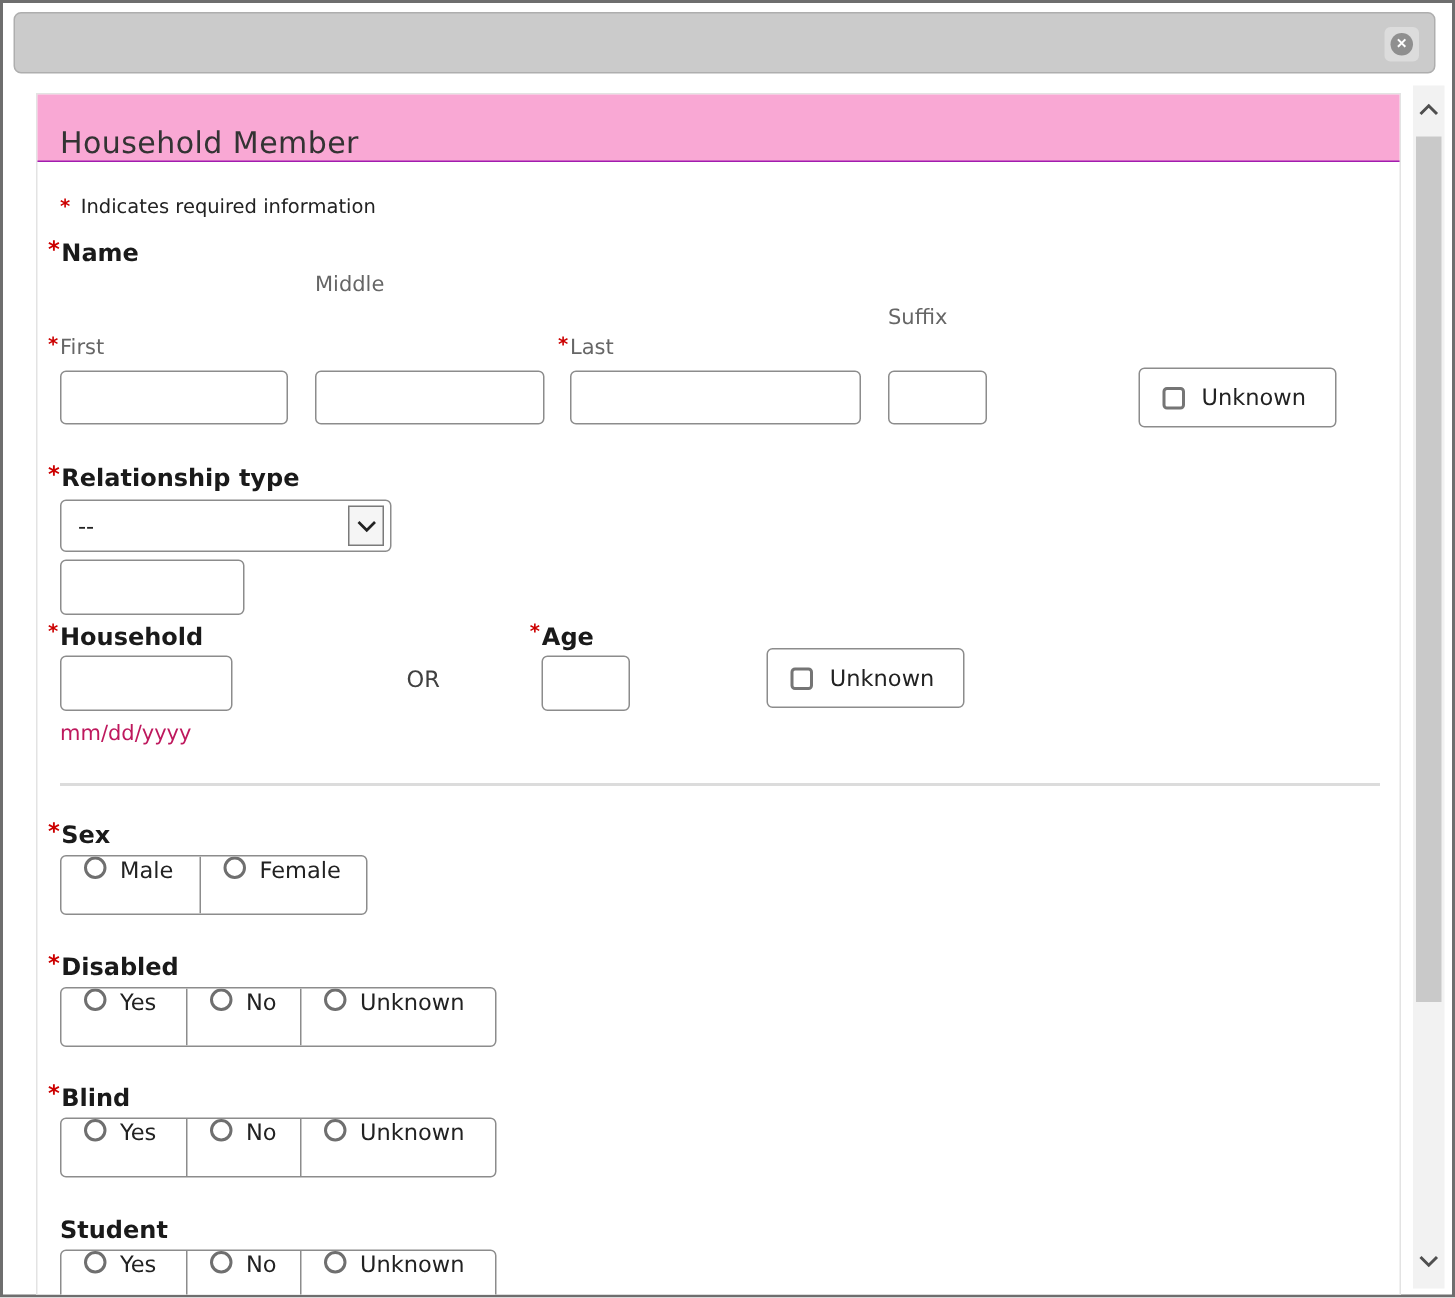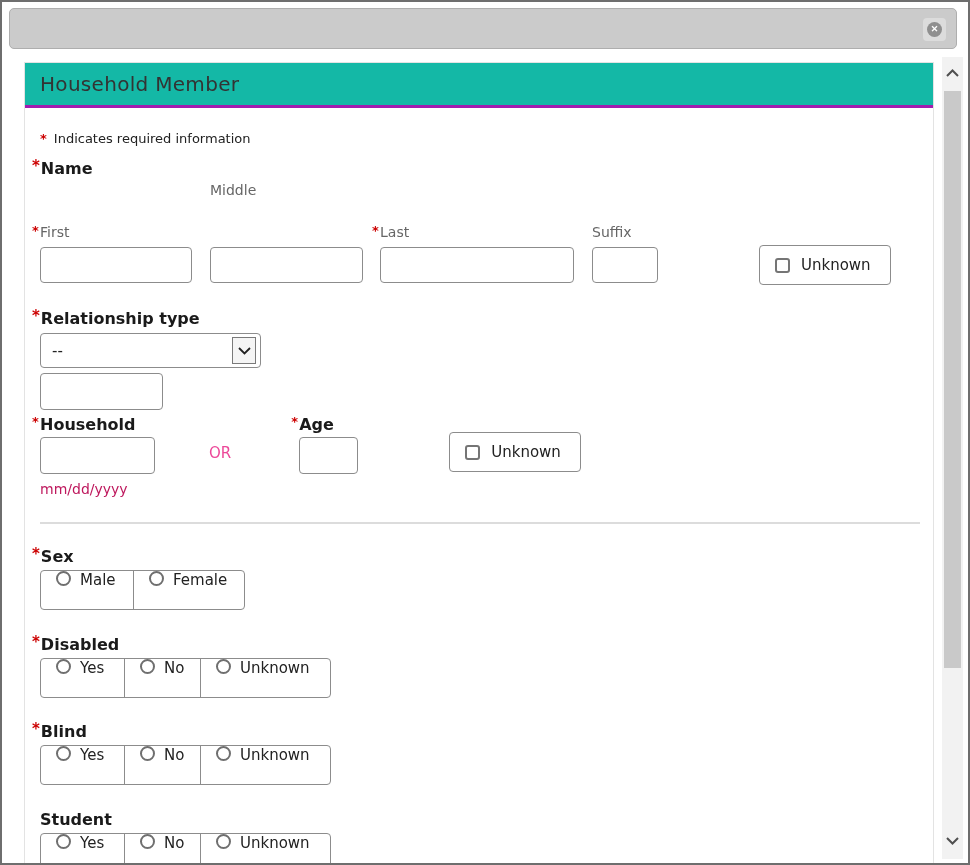--- a/index.html
+++ b/index.html
@@ -42,22 +42,22 @@
     position:absolute; left:2px; top:34px; width:17px; height:577px;
     background:#c9c9c9; cursor:pointer;
   }
 
   
   .form-panel {
     position:absolute; left:22px; top:60px; width:910px; height:890px;
     border:1px solid #e3e3e3; border-bottom:none; background:#ffffff;
   }
   .panel-header {
-    height:45px; background:#14b8a6; border-bottom:3px solid #a21caf;
-    display:flex; align-items:center; padding-left:15px;
+    height:45px; background:#f9a8d4; border-bottom:1px solid #a21caf;
+    display:flex; align-items:flex-end; padding-left:15px;
   }
   .panel-header h1 {
     font-size:20px; font-weight:400; color:#333333; letter-spacing:.3px;
   }
 
   .req { color:#cc0000; font-weight:bold; }
   .sect-req { position:relative; top:-2px; margin-right:1px; font-size:15px; }
 
   .note {
     margin:23px 0 0 15px; font-size:13px; color:#222222;
@@ -81,21 +81,21 @@
     background:#ffffff; font-size:15px; padding:0 8px; color:#222;
     font-family:"DejaVu Sans","Liberation Sans",sans-serif; outline:none;
   }
 
   
   .fields-row { display:flex; align-items:flex-end; margin:4px 0 0 15px; }
   .fcol { display:flex; flex-direction:column; }
   .col-first  { width:152px; }
   .col-middle { width:153px; margin-left:18px;gap:42px; }
   .col-last   { width:194px; margin-left:17px; }
-  .col-suffix { width:66px;  margin-left:18px; }
+  .col-suffix { width:66px;  margin-left:18px;gap:20px; }
 
   .unk-btn {
     height:40px; border:1px solid #8c8c8c; border-radius:4px; background:#ffffff;
     display:flex; align-items:center; gap:11px; padding:0 19px 0 15px;
     font-size:15px; color:#222222; cursor:pointer;
     font-family:"DejaVu Sans","Liberation Sans",sans-serif;
   }
   .unk-name { margin-left:101px; margin-bottom:-2px; }
   .cb {
     width:15px; height:15px; border:2px solid #757575; border-radius:3px;
@@ -116,21 +116,21 @@
   }
 
   .ssn-input { width:123px; height:37px; margin:5px 0 0 15px; }
 
   
   .bd-row { display:flex; align-items:flex-start; margin:5px 0 0 15px; }
   .col-bd  { width:115px; }
   .col-age { width:59px; margin-left:68px; }
   .col-bd .ti, .col-age .ti { height:37px; }
   .bd-sub { font-size:16px; font-weight:bold; color:#1a1a1a; margin-bottom:4px; }
-  .or-label { margin-left:54px; margin-top:29px; font-size:15px; color:#ec4899; }
+  .or-label { margin-left:116px; margin-top:29px; font-size:15px; color:#404040; }
   .unk-bd { margin-left:91px; margin-top:17px; }
   .hint { margin-top:7px; font-size:14px; color:#be185d; }
 
   .divider { margin:25px 0 0 15px; width:880px; border-top:2px solid #dcdcdc; }
 
   
   .seg-group {
     display:flex; width:max-content; margin:4px 0 0 15px;
     border:1px solid #8c8c8c; border-radius:4px; background:#ffffff; overflow:hidden;
   }

